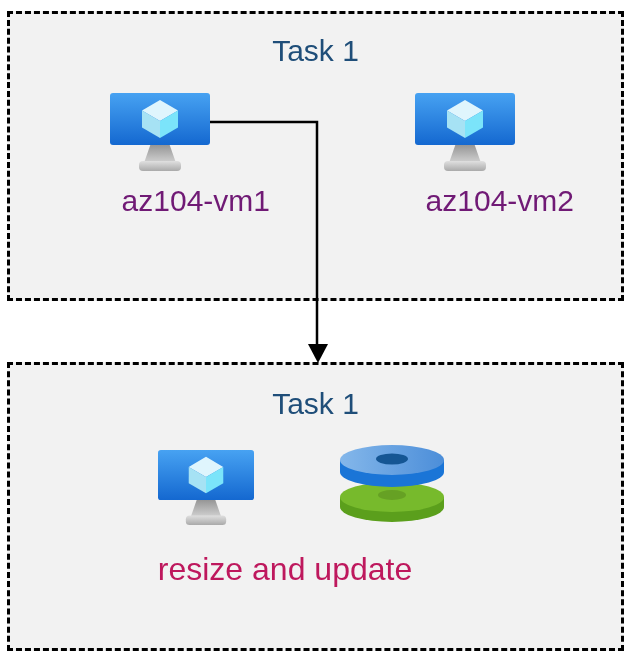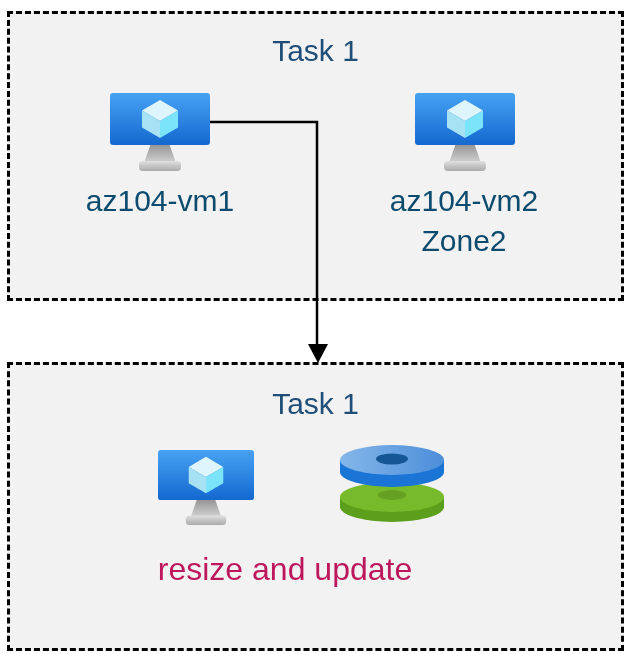--- a/index.html
+++ b/index.html
@@ -28,24 +28,24 @@
     font-weight: 400;
     color: #1f4e79;
     margin: 0;
   }
   #task1-title { top: 20px; }
   #task2-title { top: 22px; }
   .abs { position: absolute; }
   .vm-label {
     position: absolute;
     width: 220px;
-    text-align: center;
+    text-align: right;
     font-size: 30px;
     line-height: 40px;
-    color: #0c4a6e;
+    color: #701a75;
   }
   .vm-label span { display: block; }
   #vm1-label { left: 40px;  top: 167px; }
   #vm2-label { left: 344px; top: 167px; }
   #vm1-icon  { left: 100px; top: 79px; }
   #vm2-icon  { left: 405px; top: 79px; }
   #task2-vm-icon   { left: 148px; top: 85px; }
   #task2-disk-icon { left: 326px; top: 80px; }
   #task2-caption {
     position: absolute;
@@ -114,21 +114,20 @@
     </svg>
     <div class="vm-label" id="vm1-label">
       <span>az104-vm1</span>
     </div>
 
     <svg class="abs" id="vm2-icon" width="100" height="80" viewBox="0 0 100 80">
       <use href="#vm-icon-def"></use>
     </svg>
     <div class="vm-label" id="vm2-label">
       <span>az104-vm2</span>
-      <span>Zone2</span>
     </div>
   </section>
 
   <section class="task-box" id="task2-box">
     <h2 class="box-title" id="task2-title">Task 1</h2>
 
     <svg class="abs" id="task2-vm-icon" width="96" height="77" viewBox="0 0 100 80">
       <use href="#vm-icon-def"></use>
     </svg>
 

